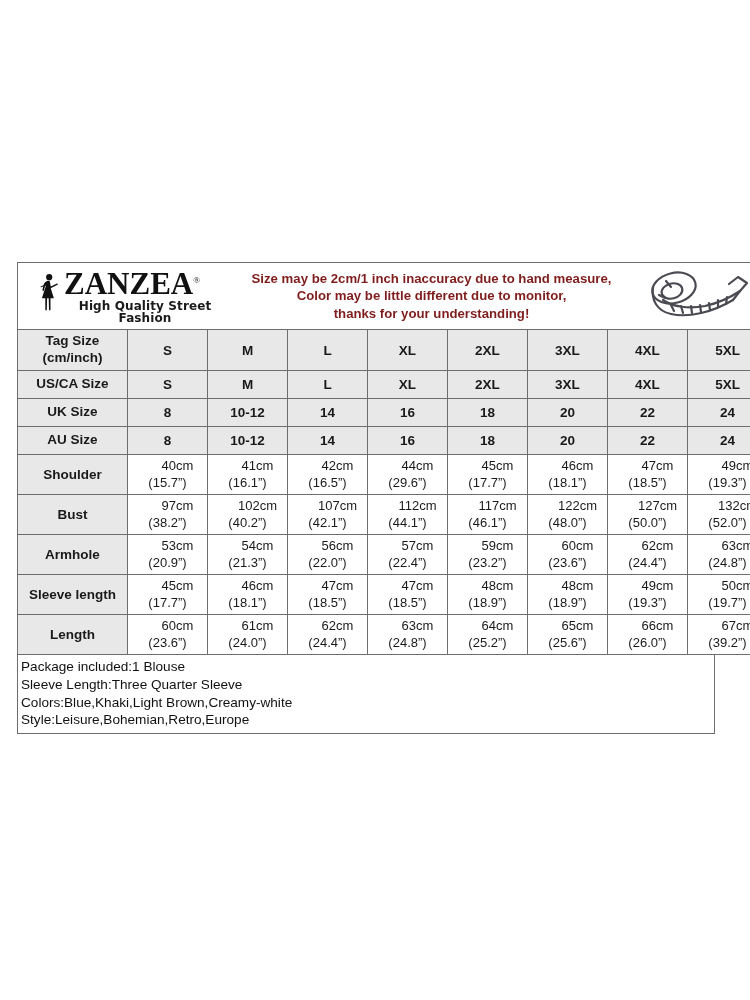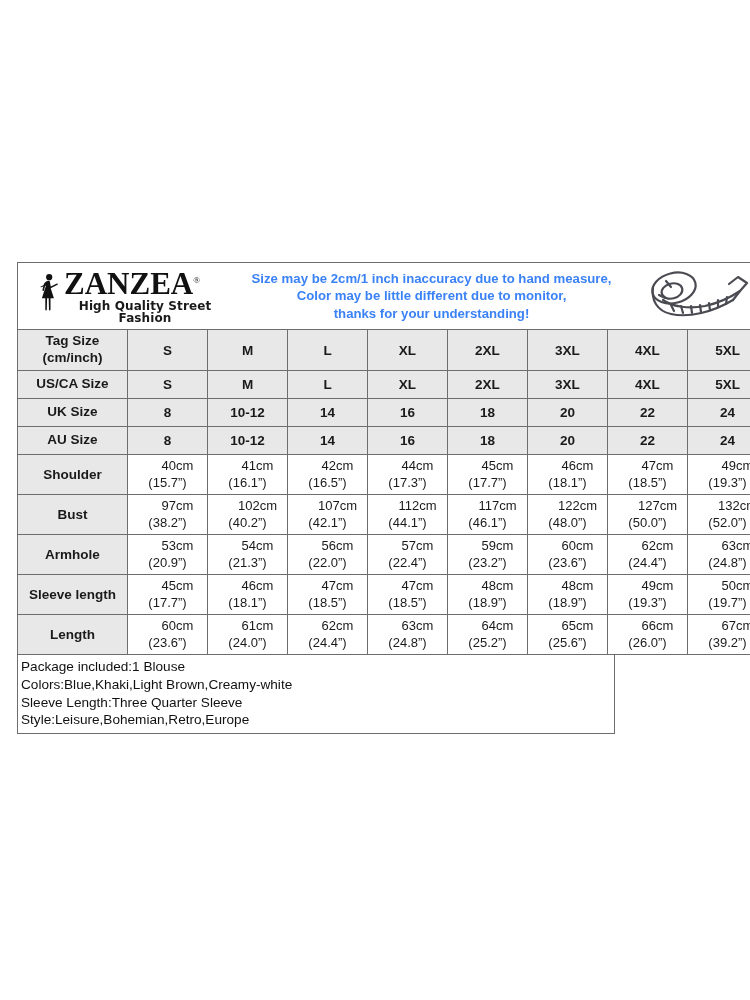--- a/index.html
+++ b/index.html
@@ -81,21 +81,21 @@
     color: #1a1a1a;
     letter-spacing: 0.1px;
     margin-top: 1px;
     font-family: "DejaVu Sans", sans-serif;
   }
   .disclaimer {
     flex: 1 1 auto;
     text-align: center;
     font-size: 13.2px;
     font-weight: bold;
-    color: #3b82f6;
+    color: #7f1d1d;
     line-height: 1.32;
     padding: 0 6px;
   }
   .tape-block { flex: 0 0 auto; width: 120px; display: flex; justify-content: center; }
 
   
   .col-label { width: 110px; }
   .col-size  { width: 80px; }
 
   
@@ -122,21 +122,21 @@
   .meas-row td.row-label {
     background: #e8e8e8;
     font-weight: bold;
     font-size: 13.5px;
   }
   .cm { display: block; margin-left: 20px; }
   .inch { display: block; }
 
   
   .details {
-    width: 598px;
+    width: 698px;
     box-sizing: border-box;
     border: 1px solid #6d6d6d;
     border-top: none;
     background: #ffffff;
     padding: 3px 0 4px 3px;
   }
   .details-line {
     font-size: 13.6px;
     color: #111111;
     line-height: 1.31;
@@ -273,21 +273,21 @@
         <td>
             <span class="cm">41cm</span>
             <span class="inch">(16.1”)</span>
           </td>
         <td>
             <span class="cm">42cm</span>
             <span class="inch">(16.5”)</span>
           </td>
         <td>
             <span class="cm">44cm</span>
-            <span class="inch">(17.3”)</span>
+            <span class="inch">(29.6”)</span>
           </td>
         <td>
             <span class="cm">45cm</span>
             <span class="inch">(17.7”)</span>
           </td>
         <td>
             <span class="cm">46cm</span>
             <span class="inch">(18.1”)</span>
           </td>
         <td>
@@ -442,18 +442,18 @@
             <span class="cm">67cm</span>
             <span class="inch">(39.2”)</span>
           </td>
       </tr>
 
     </tbody>
   </table>
 
   <div class="details">
     <div class="details-line">Package included:1 Blouse</div>
+    <div class="details-line">Sleeve Length:Three Quarter Sleeve</div>
     <div class="details-line">Colors:Blue,Khaki,Light Brown,Creamy-white</div>
-    <div class="details-line">Sleeve Length:Three Quarter Sleeve</div>
     <div class="details-line">Style:Leisure,Bohemian,Retro,Europe</div>
   </div>
 
 </div>
 
 </body></html>

